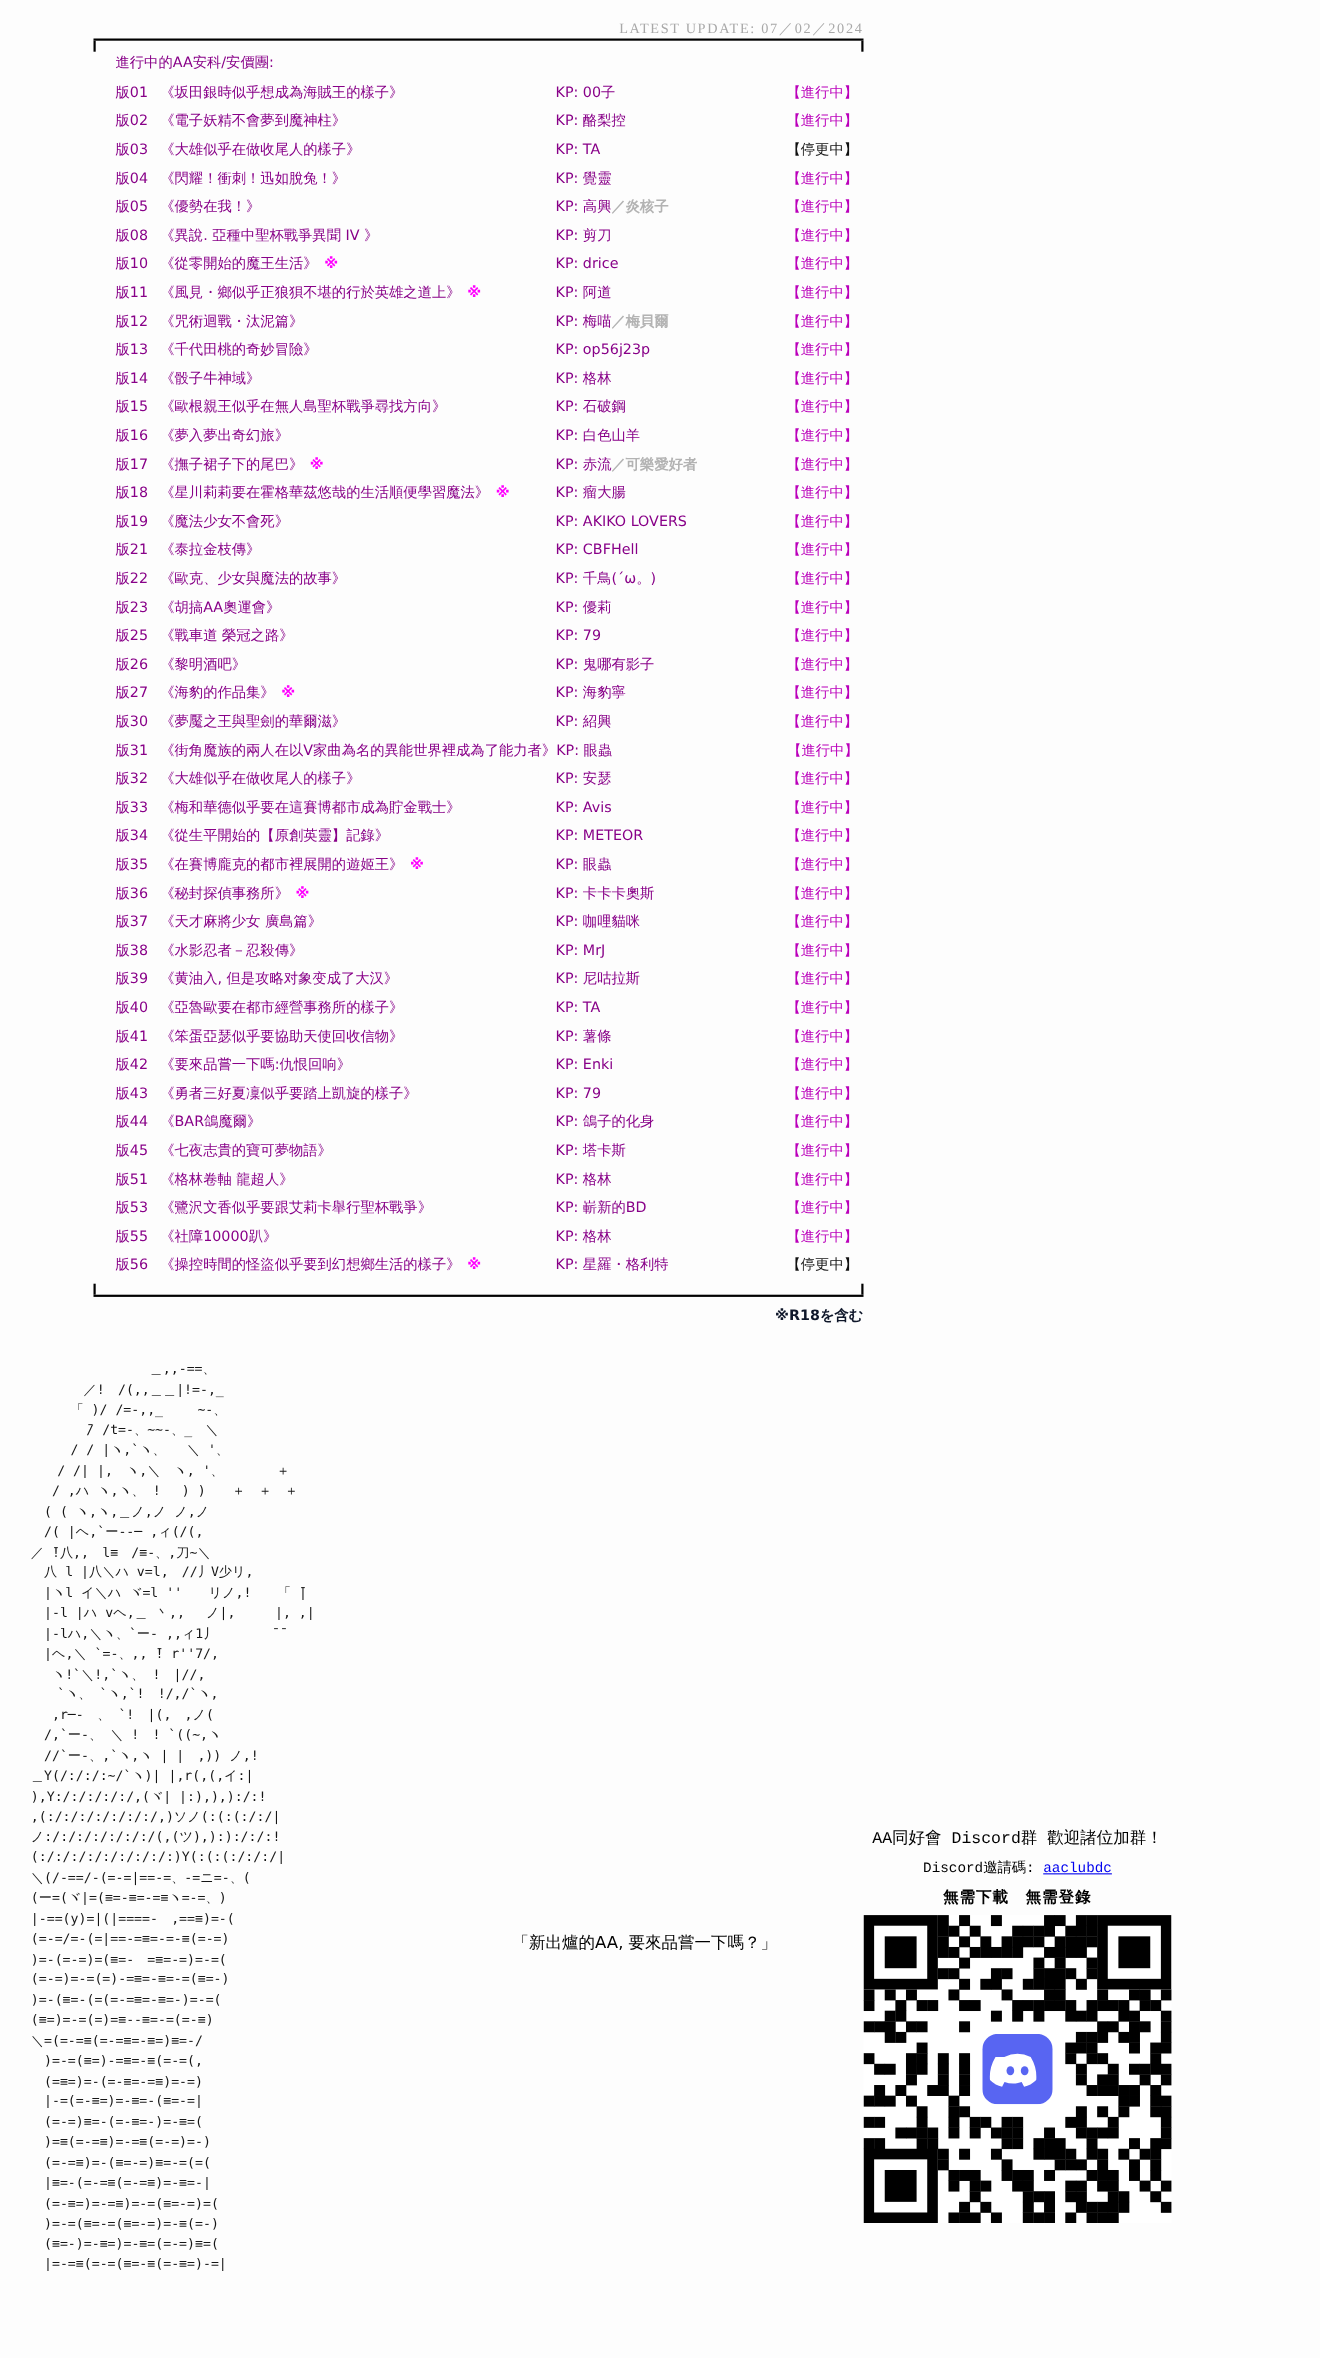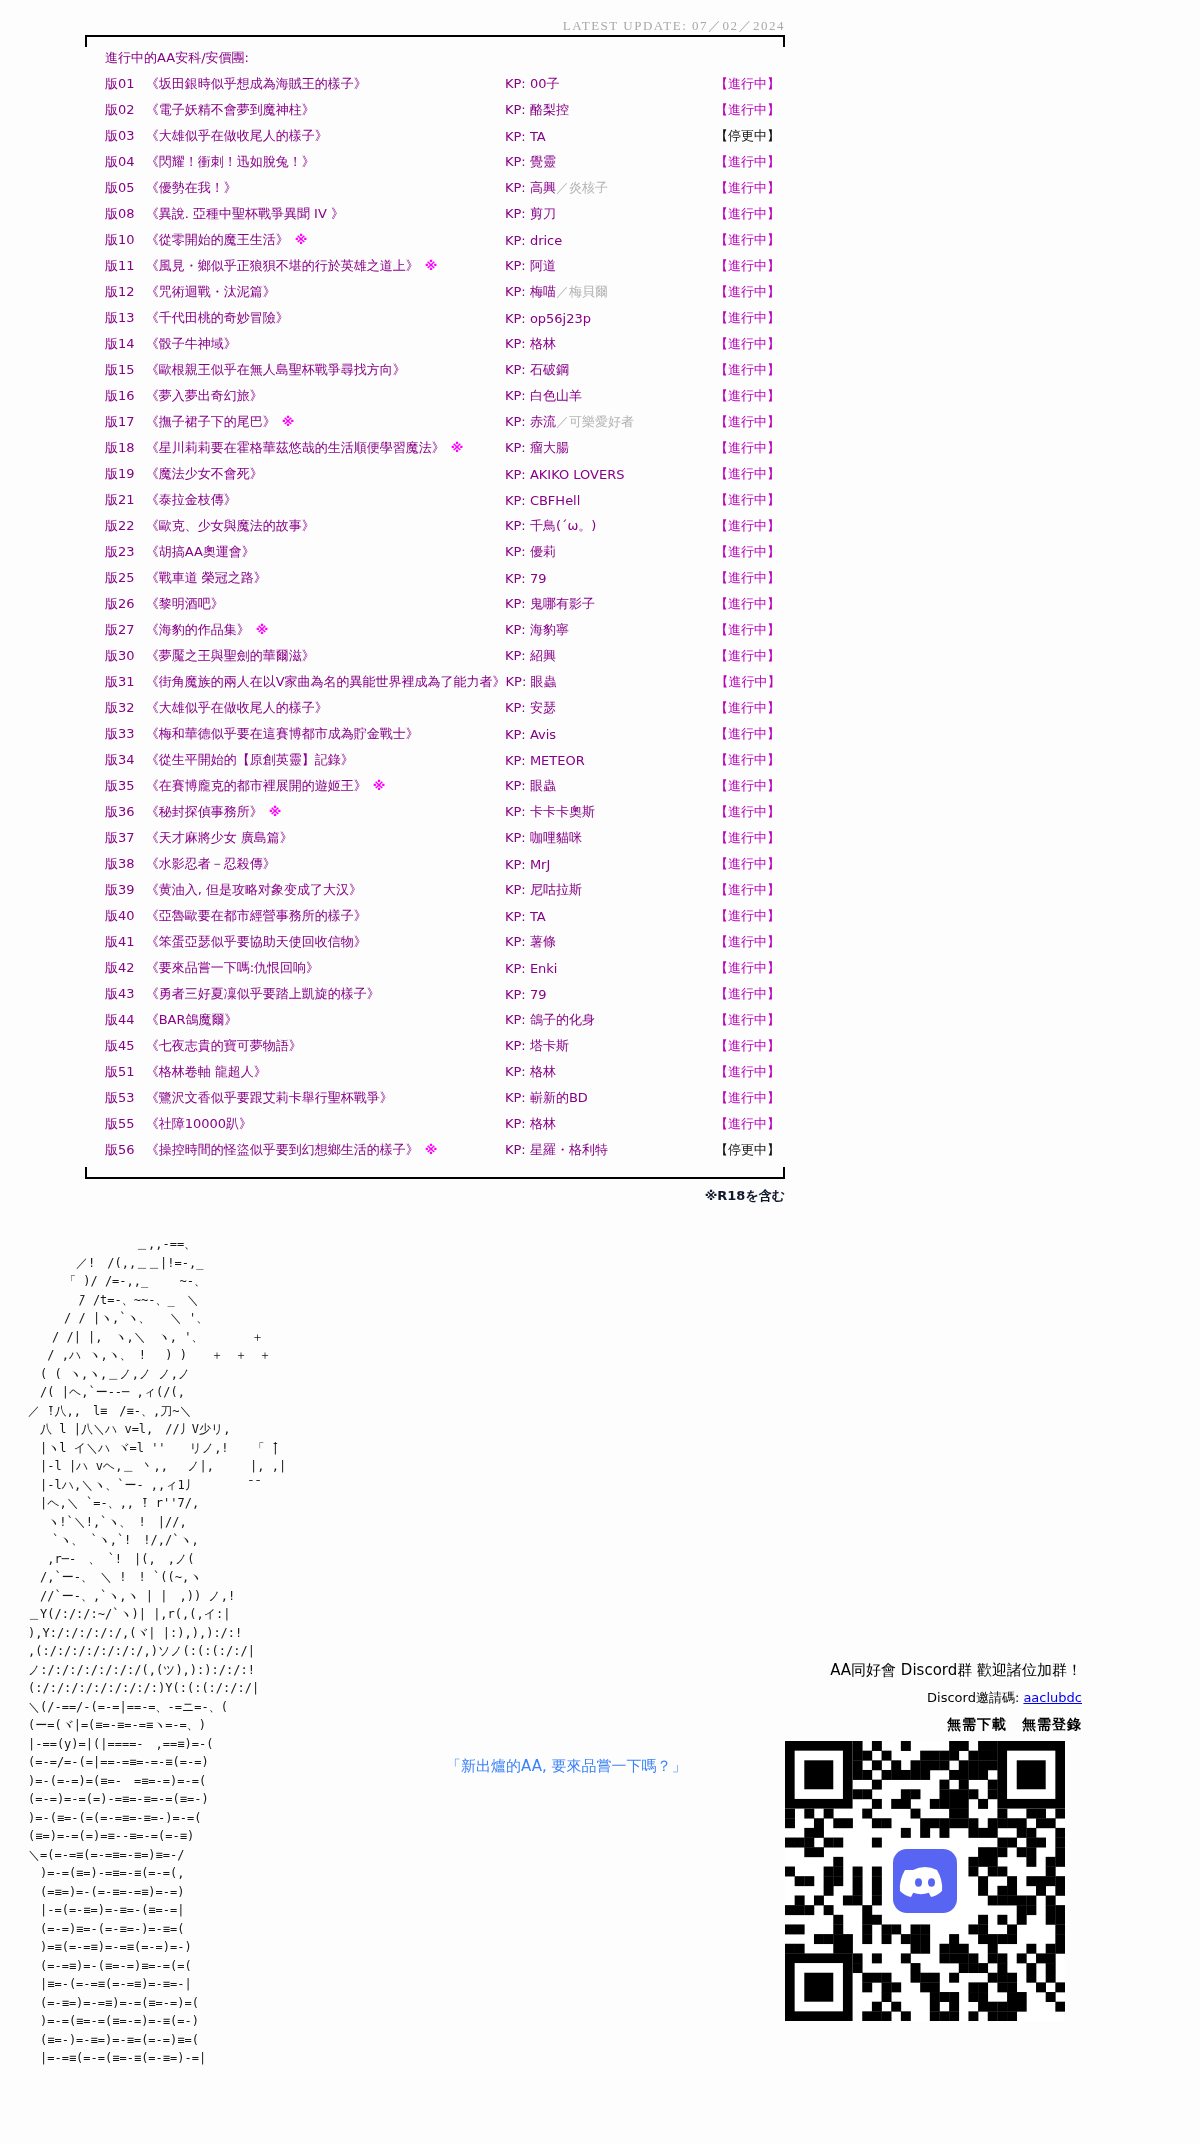--- a/index.html
+++ b/index.html
@@ -28,37 +28,37 @@
   .tick.bl { left:0; bottom:0; } .tick.br { right:0; bottom:0; }
   .list-header {
     padding-left:20px; font-size:13px; color:#880088;
     height:26px; line-height:26px;
   }
   .row { display:flex; height:26px; align-items:center; font-size:13px; color:#880088; }
   .c-title { flex:0 0 420px; padding-left:20px; white-space:nowrap; overflow:visible; }
   .board { margin-right:7px; }
   .ttl { }
   .c-kp { flex:0 0 210px; white-space:nowrap; }
-  .kp-extra { color:#b3b3b3; }
+  .kp-extra { color:#b3b3b3;font-weight:bold; }
   .c-status { flex:1; white-space:nowrap; }
   .r18 { color:#ff00ff; font-weight:bold; margin-left:6px; }
   .status-active { color:#bb00bb; }
   .status-paused { color:#111; }
   .r18-note {
     text-align:right; color:#0f172a; font-size:13px;
     font-weight:bold; margin-top:8px; height:18px;
   }
   .footer { position:relative; height:860px; margin-top:4px; width:1200px; overflow:hidden; }
   .ascii {
     position:absolute; left:28px; top:14px;
     font-family:"DejaVu Sans Mono", monospace;
     font-size:12px; line-height:18.5px; white-space:pre; color:#151515;
   }
-  .speech { position:absolute; left:446px; top:548px; font-size:15px; color:#3b82f6; white-space:nowrap; }
-  .invite { position:absolute; left:768px; top:452px; width:314px; text-align:right; }
+  .speech { position:absolute; left:466px; top:548px; font-size:15px; color:#000000; white-space:nowrap; }
+  .invite { position:absolute; left:768px; top:452px; width:314px; text-align:center;font-family:Liberation Mono, monospace; }
   .invite-heading { font-size:15px; margin-bottom:9px; white-space:nowrap; }
   .invite-code { font-size:13px; margin-bottom:9px; }
   .invite-code a { color:#0000ee; text-decoration:underline; cursor:pointer; }
   .qr-caption { font-size:14px; font-weight:bold; margin-bottom:7px; letter-spacing:1px; }
   .qr { width:280px; height:280px; margin:0 auto; position:relative; background:#fff; }
   .qr svg.modules { display:block; }
   .qr-logo {
     position:absolute; left:108px; top:108px; width:64px; height:64px;
   }
 </style>

